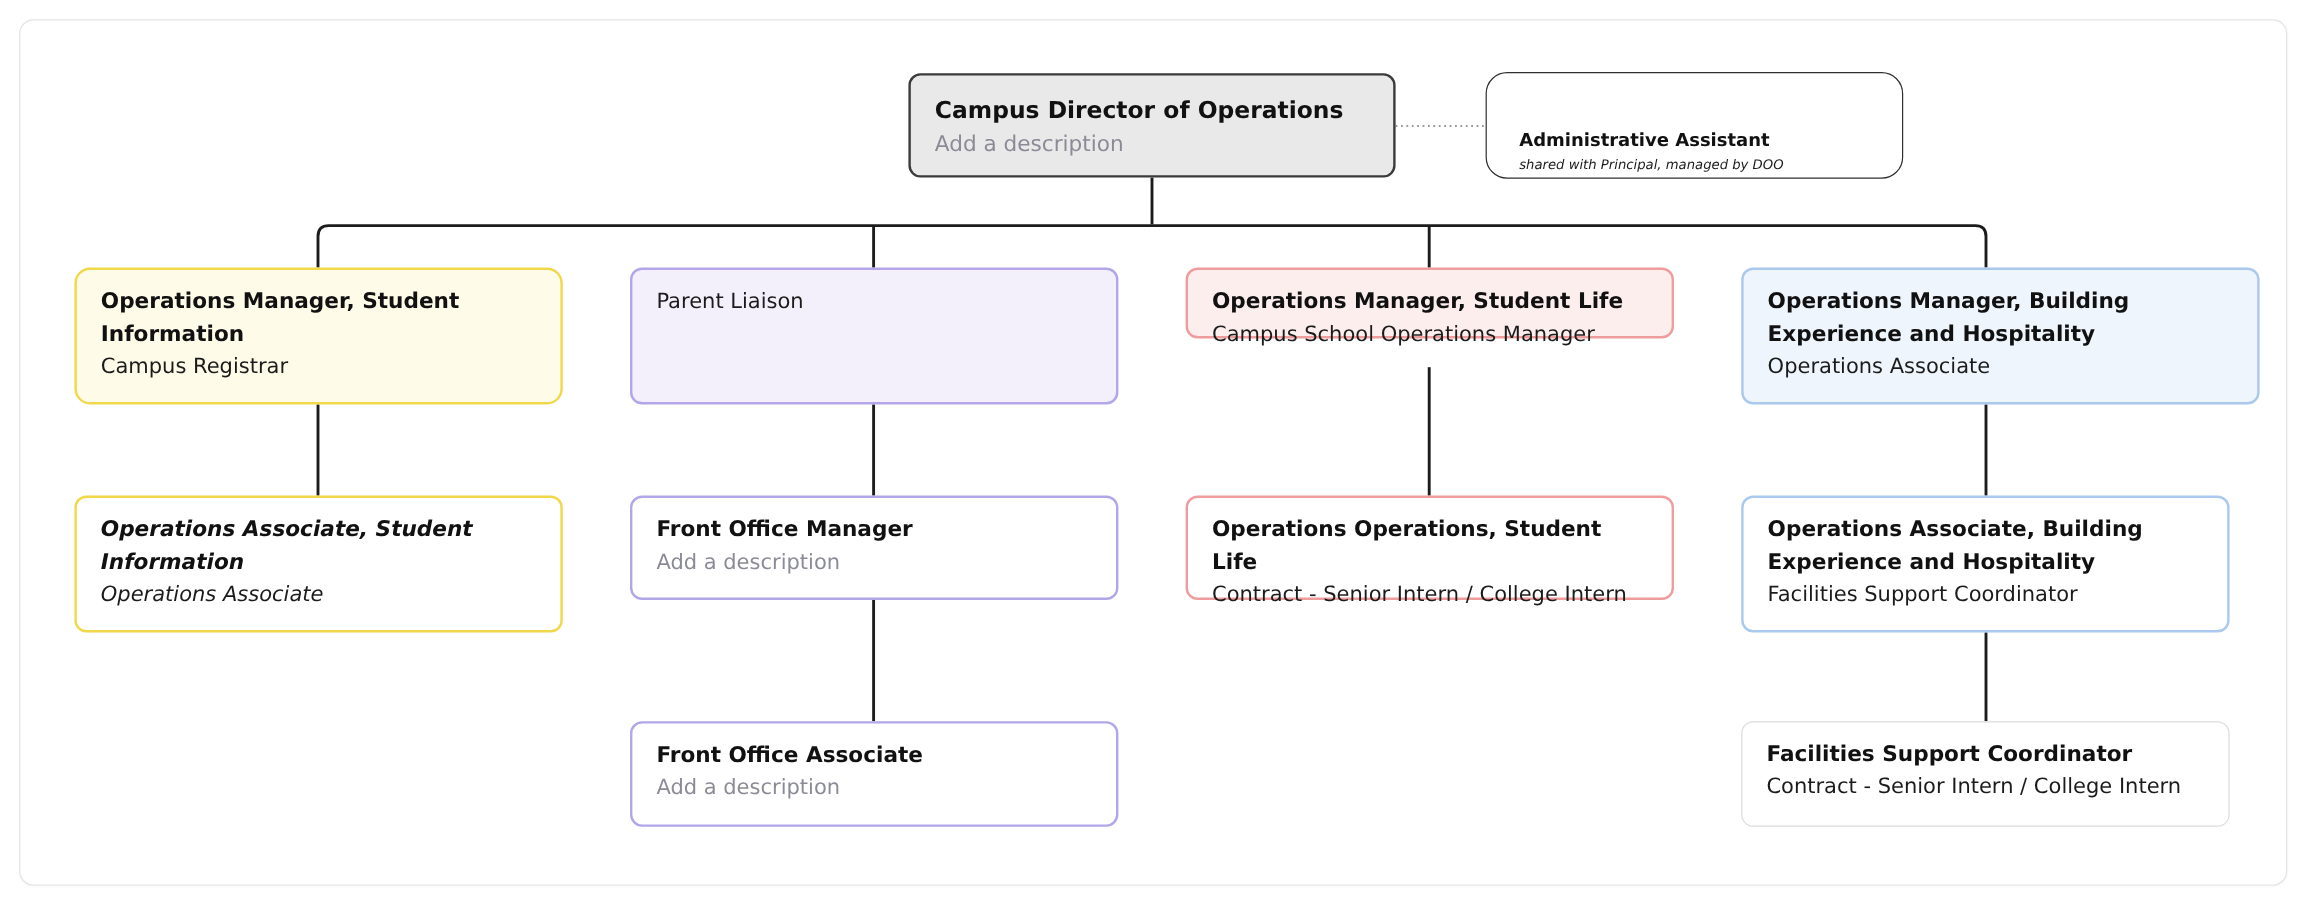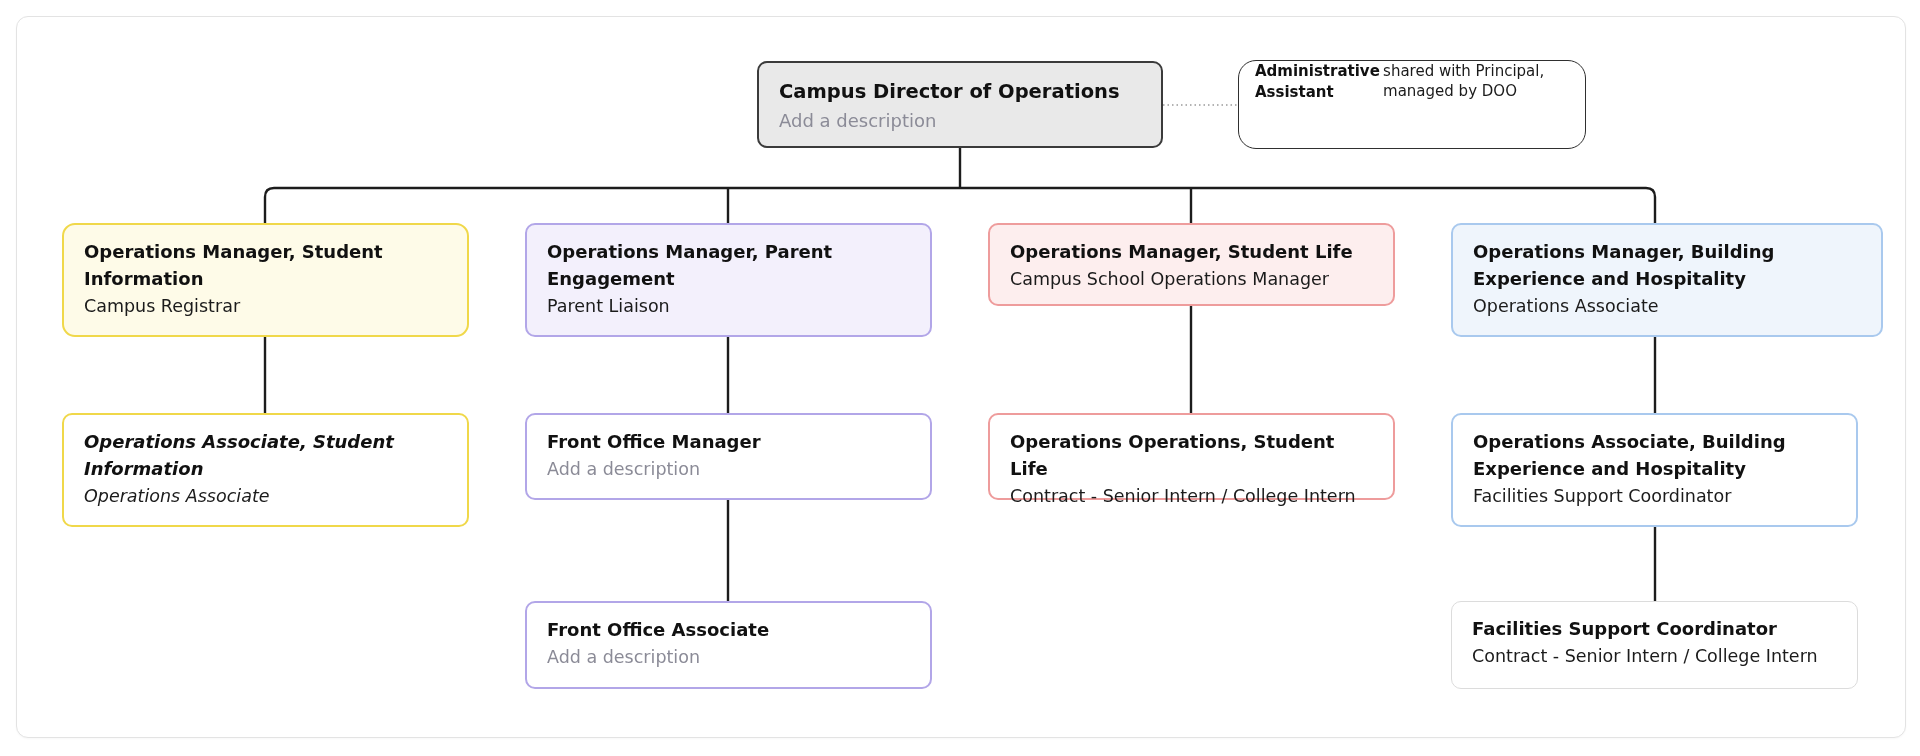--- a/index.html
+++ b/index.html
@@ -63,25 +63,25 @@
   }
   .node-desc.placeholder { color: #8b8b97; }
 
   
   .theme-root   { background: #e9e9e9; border: 2.4px solid #3b3b3b; padding-top: 14px; }
   .theme-root .node-title { font-size: 19.5px; line-height: 29px; }
   .theme-root .node-desc  { font-size: 18px;   line-height: 27px; }
 
   .theme-assistant {
     background: #ffffff; border: 1.8px solid #2f2f2f;
-    border-radius: 18px; padding: 0 18px 0 16px;
-    display: flex; justify-content: center;
+    border-radius: 18px; padding: 0 18px 0 27px;
+    display: flex; flex-direction: column; justify-content: flex-end;
   }
   .theme-assistant .node-title { font-size: 15px; line-height: 21px; }
-  .theme-assistant .node-desc  { font-size: 15px; line-height: 20px; margin-top: 0; }
+  .theme-assistant .node-desc  { font-size: 11px; line-height: 20px; font-style: italic; margin-top: 0; }
 
   .theme-yellow        { border: 2.4px solid #f0d84a; }
   .theme-yellow.filled { background: #fefbe8; }
   .theme-purple        { border: 2.4px solid #b2a6e8; }
   .theme-purple.filled { background: #f3f0fc; }
   .theme-red           { border: 2.4px solid #ee9c9c; }
   .theme-red.filled    { background: #fdeeee; }
   .theme-blue          { border: 2.4px solid #a9c9ee; }
   .theme-blue.filled   { background: #eff5fc; }
   .theme-plain         { border: 1.5px solid #dcdcdc; }
@@ -120,25 +120,24 @@
     <div class="node-title">Administrative Assistant</div>
     <div class="node-desc">shared with Principal, managed by DOO</div>
   </div>
 
   <div class="node theme-yellow filled" style="left:62px; top:223px; width:407px; height:114px;border-radius:13px;">
     <div class="node-title">Operations Manager, Student Information</div>
     <div class="node-desc">Campus Registrar</div>
   </div>
 
   <div class="node theme-purple filled" style="left:525px; top:223px; width:407px; height:114px;">
-    <div class="node-title">Operations Manager, Parent Engagement</div>
     <div class="node-desc">Parent Liaison</div>
   </div>
 
-  <div class="node theme-red filled" style="left:988px; top:223px; width:407px; height:83px;">
+  <div class="node theme-red filled" style="left:988px; top:223px; width:407px; height:59px;">
     <div class="node-title">Operations Manager, Student Life</div>
     <div class="node-desc">Campus School Operations Manager</div>
   </div>
 
   <div class="node theme-blue filled" style="left:1451px; top:223px; width:432px; height:114px;">
     <div class="node-title">Operations Manager, Building Experience and Hospitality</div>
     <div class="node-desc">Operations Associate</div>
   </div>
 
   <div class="node theme-yellow" style="left:62px; top:413px; width:407px; height:114px;font-style:italic;">

